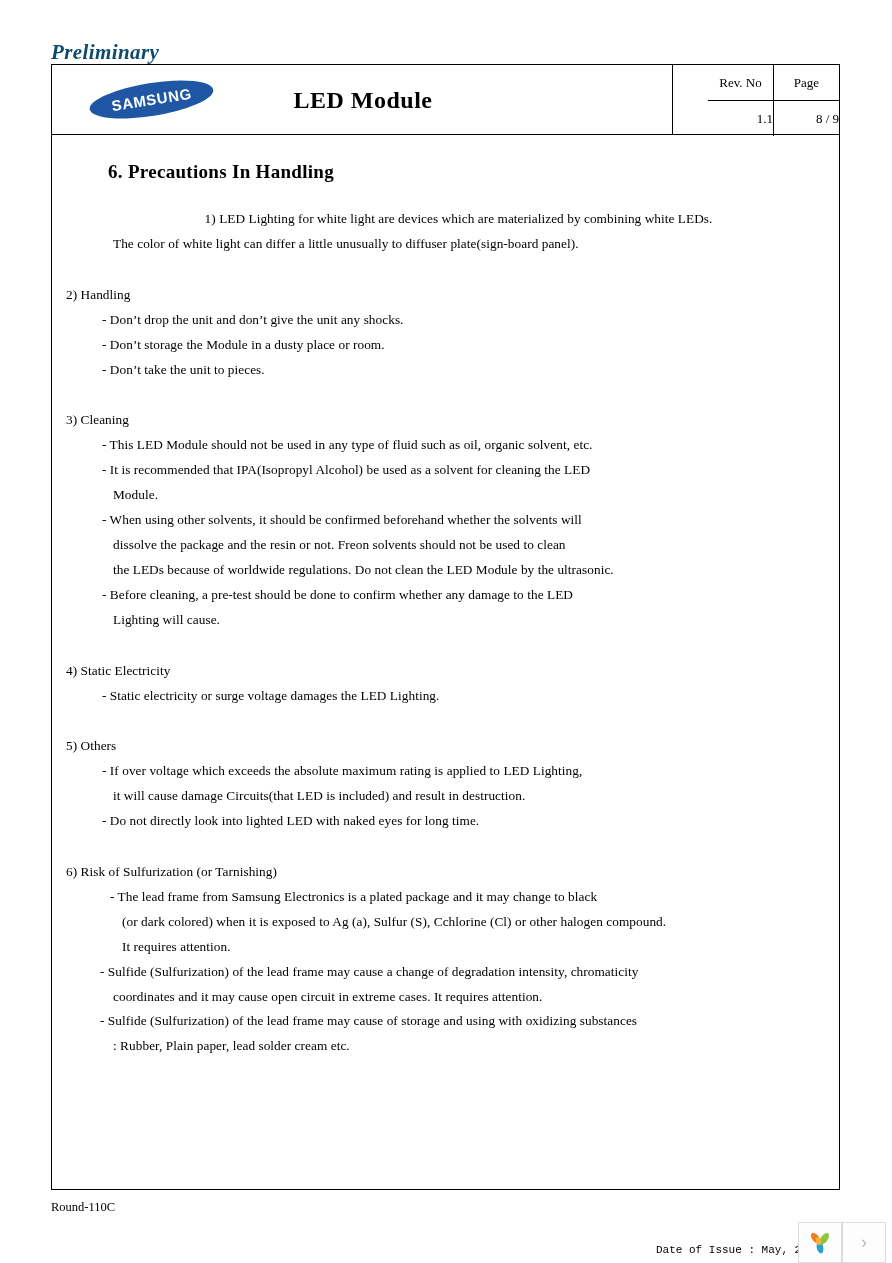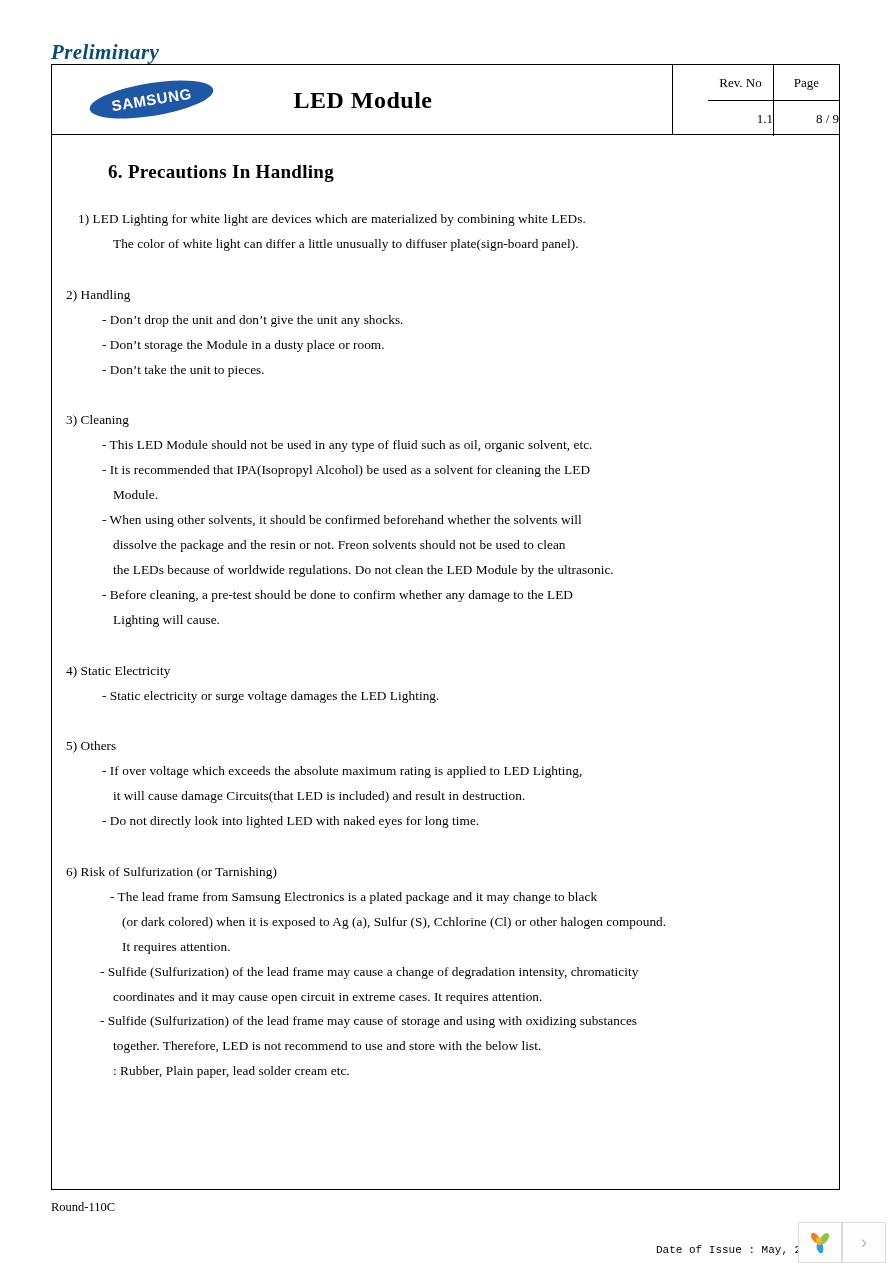--- a/index.html
+++ b/index.html
@@ -163,21 +163,21 @@
 
   .block { margin: 0; }
 
   .ln {
     font-family: "Liberation Serif", "DejaVu Serif", serif;
     font-size: 13.3px;
     line-height: 24.9px;
     white-space: nowrap;
     letter-spacing: .05px;
   }
-  .lvl-head  { padding-left: 26px; }
+  .lvl-head  { padding-left: 26px; text-align: center; }
   .lvl-head2 { padding-left: 14px; }
   .lvl-bullet  { padding-left: 50px; }
   .lvl-bullet2 { padding-left: 58px; }
   .lvl-cont  { padding-left: 61px; }
   .lvl-cont2 { padding-left: 70px; }
   .lvl-sub   { padding-left: 48px; }
   .gap-md { height: 26px; }
 
   
   #footer-left {
@@ -297,21 +297,20 @@
       <div class="gap-md"></div>
 
       <div class="block">
         <div class="ln lvl-head2">6) Risk of Sulfurization (or Tarnishing)</div>
         <div class="ln lvl-bullet2">- The lead frame from Samsung Electronics is a plated package and it may change to black</div>
         <div class="ln lvl-cont2">(or dark colored) when it is exposed to Ag (a), Sulfur (S), Cchlorine (Cl) or other halogen compound.</div>
         <div class="ln lvl-cont2">It requires attention.</div>
         <div class="ln lvl-sub">- Sulfide (Sulfurization) of the lead frame may cause a change of degradation intensity, chromaticity</div>
         <div class="ln lvl-cont">coordinates and it may cause open circuit in extreme cases. It requires attention.</div>
         <div class="ln lvl-sub">- Sulfide (Sulfurization) of the lead frame may cause of storage and using with oxidizing substances</div>
-        <div class="ln lvl-cont">together. Therefore, LED is not recommend to use and store with the below list.</div>
         <div class="ln lvl-cont">: Rubber, Plain paper, lead solder cream etc.</div>
       </div>
 
     </div>
   </div>
 </div>
 
 <div id="footer-left">Round-110C</div>
 <div id="footer-right">Date of Issue : May, 2014</div>
 

